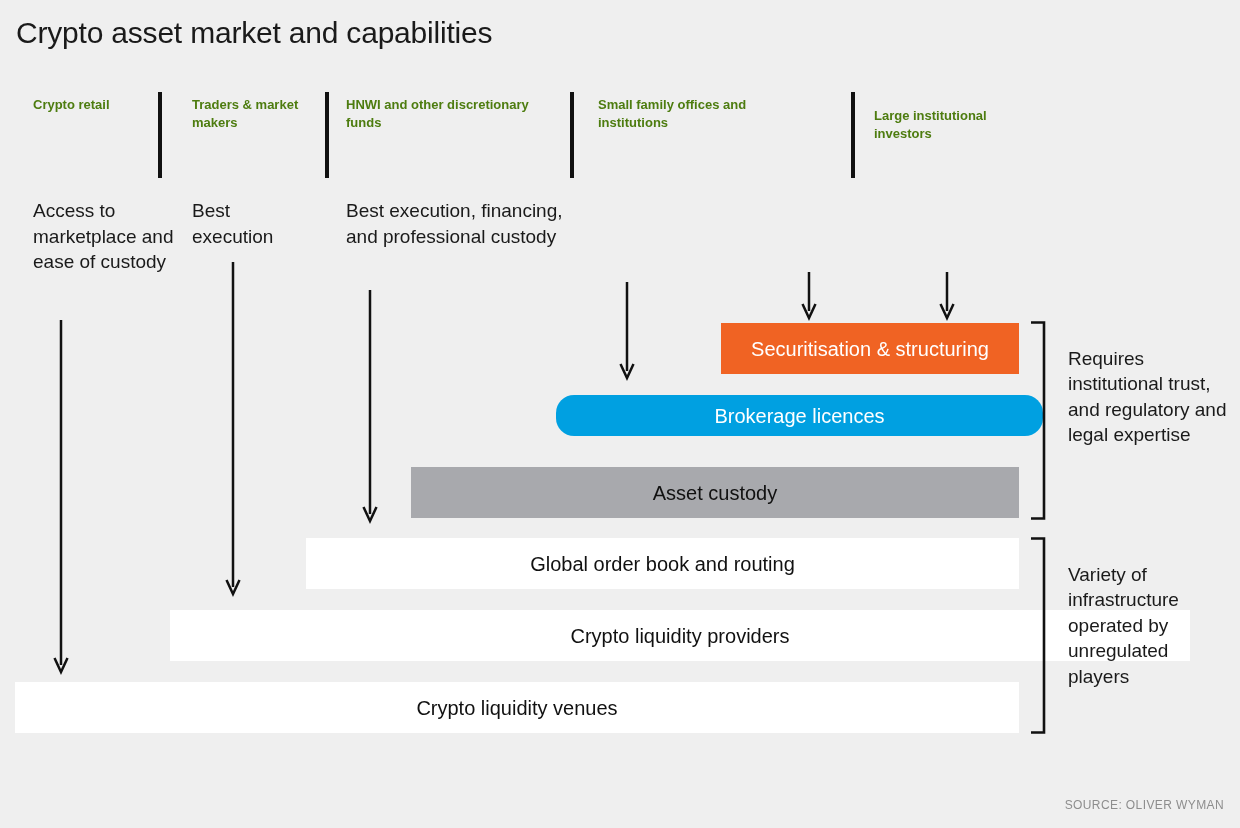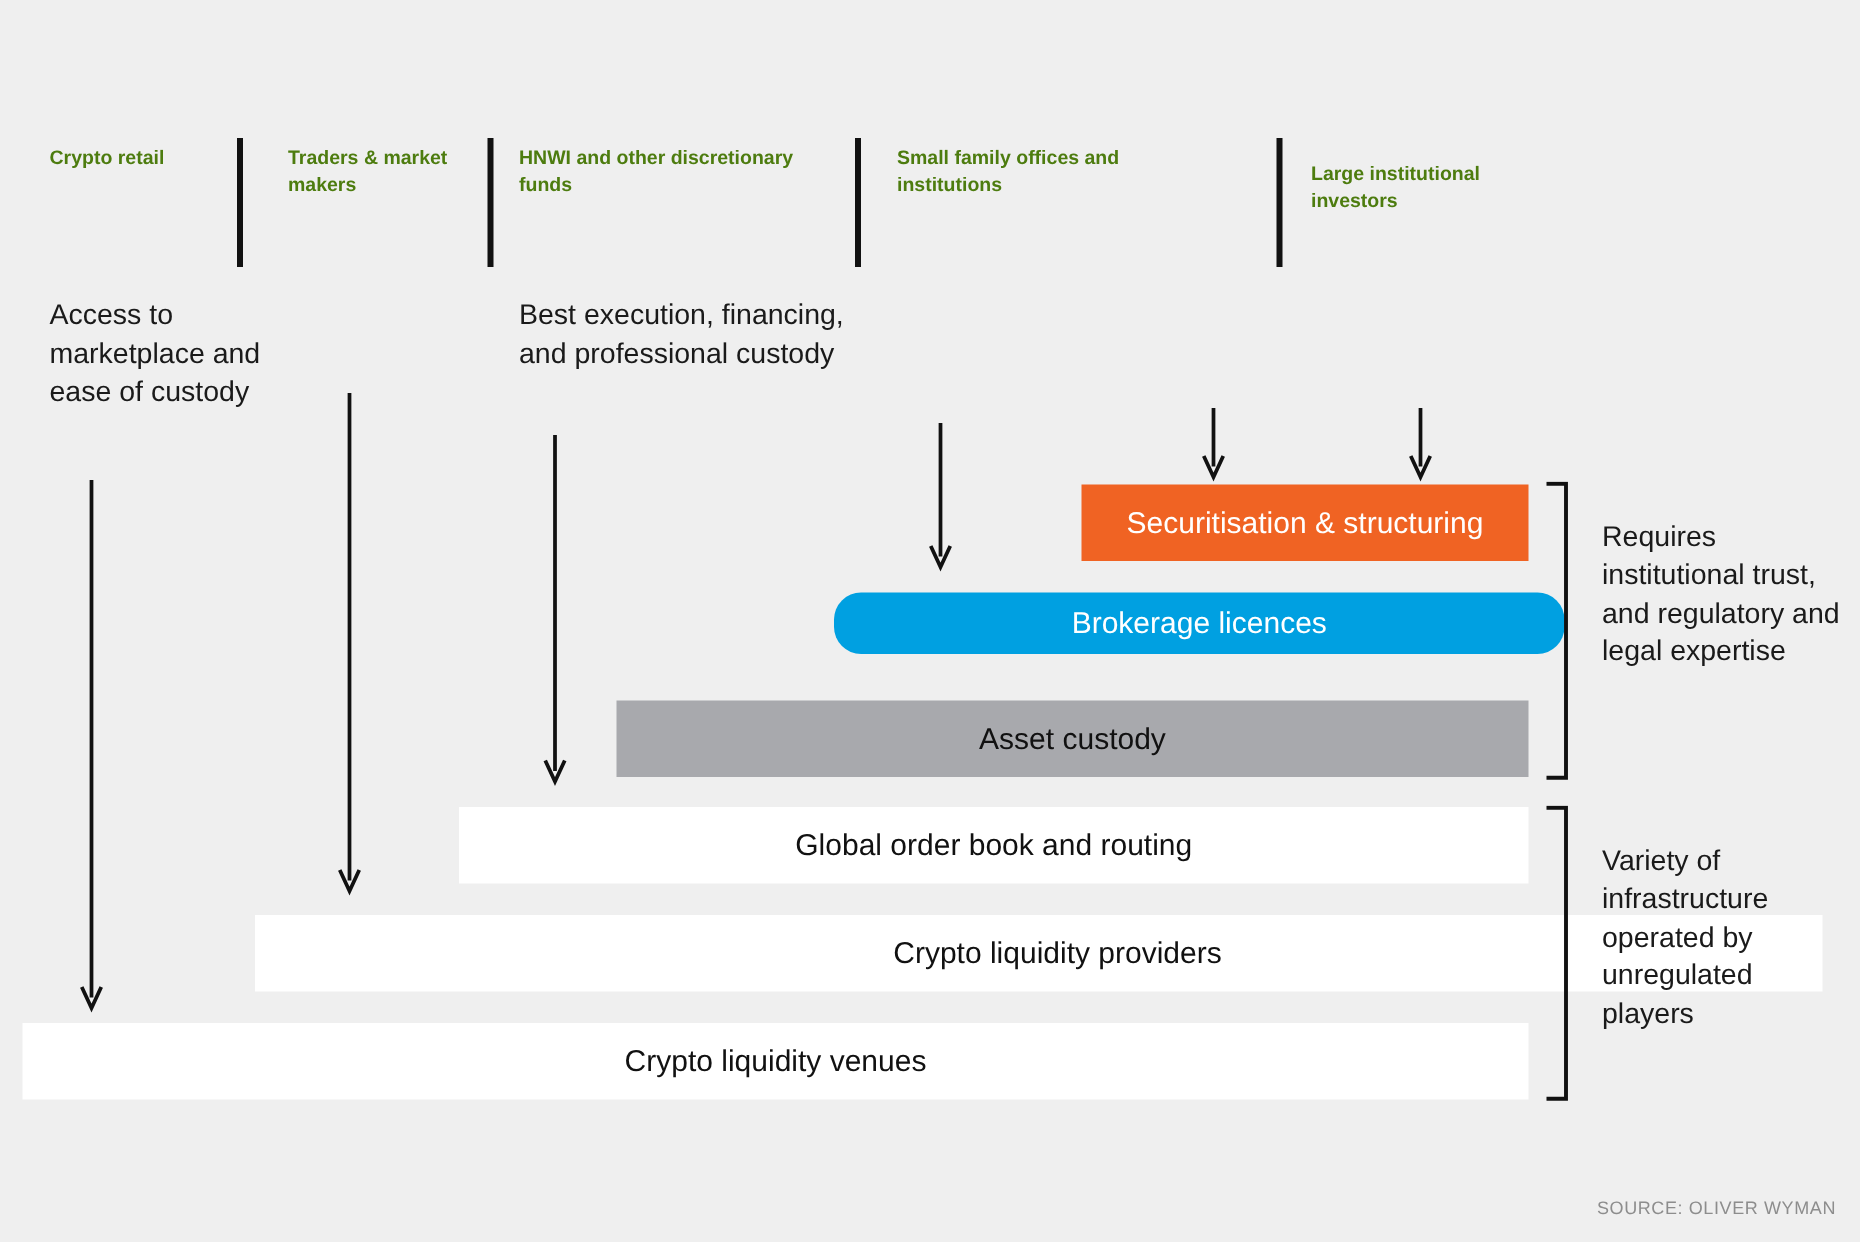--- a/index.html
+++ b/index.html
@@ -92,33 +92,35 @@
     letter-spacing: 0.4px;
     color: #8d8d8d;
     text-align: right;
   }
 </style>
 </head>
 <body>
 
 <div id="stage">
 
+  <div class="chart-title">Crypto asset market and capabilities</div>
 
   <div class="seg-divider" style="left:158px; top:92px; height:86px;"></div>
   <div class="seg-divider" style="left:325px; top:92px; height:86px;"></div>
   <div class="seg-divider" style="left:570px; top:92px; height:86px;"></div>
   <div class="seg-divider" style="left:851px; top:92px; height:86px;"></div>
 
   <div class="seg-head" style="left:33px;  top:96px; width:120px;">Crypto retail</div>
   <div class="seg-head" style="left:192px; top:96px; width:126px;">Traders &amp; market makers</div>
   <div class="seg-head" style="left:346px; top:96px; width:215px;">HNWI and other discretionary funds</div>
   <div class="seg-head" style="left:598px; top:96px; width:190px;">Small family offices and institutions</div>
   <div class="seg-head" style="left:874px; top:107px; width:160px;">Large institutional investors</div>
 
   <div class="seg-desc" style="left:33px;  top:198px; width:150px;">Access to marketplace and ease of custody</div>
+  <div class="seg-desc" style="left:192px; top:198px; width:124px;">Best execution</div>
   <div class="seg-desc" style="left:346px; top:198px; width:230px;">Best execution, financing, and professional custody</div>
 
   <div class="arrow" style="left:52px; top:320px;">
     <svg width="18" height="356" viewBox="0 0 18 356">
       <line x1="9" y1="0" x2="9" y2="345" stroke="#111111" stroke-width="2.5"></line>
       <path d="M2.5 338 L9 352 L15.5 338" fill="none" stroke="#111111" stroke-width="2.5"></path>
     </svg>
   </div>
 
   <div class="arrow" style="left:224px; top:262px;">
@@ -165,21 +167,21 @@
   </div>
 
   <div class="bar bar-gray" style="left:411px; top:467px; width:608px; height:51px;">
     <span>Asset custody</span>
   </div>
 
   <div class="bar bar-white" style="left:306px; top:538px; width:713px; height:51px;">
     <span>Global order book and routing</span>
   </div>
 
-  <div class="bar bar-white" style="left:170px; top:610px; width:1020px; height:51px;padding-left:25px;">
+  <div class="bar bar-white" style="left:170px; top:610px; width:1020px; height:51px;">
     <span>Crypto liquidity providers</span>
   </div>
 
   <div class="bar bar-white" style="left:15px; top:682px; width:1004px; height:51px;">
     <span>Crypto liquidity venues</span>
   </div>
 
   <div class="bracket" style="left:1030px; top:321px;">
     <svg width="18" height="199" viewBox="0 0 18 199">
       <path d="M1 1.5 L14 1.5 L14 197.5 L1 197.5" fill="none" stroke="#111111" stroke-width="2.6"></path>

